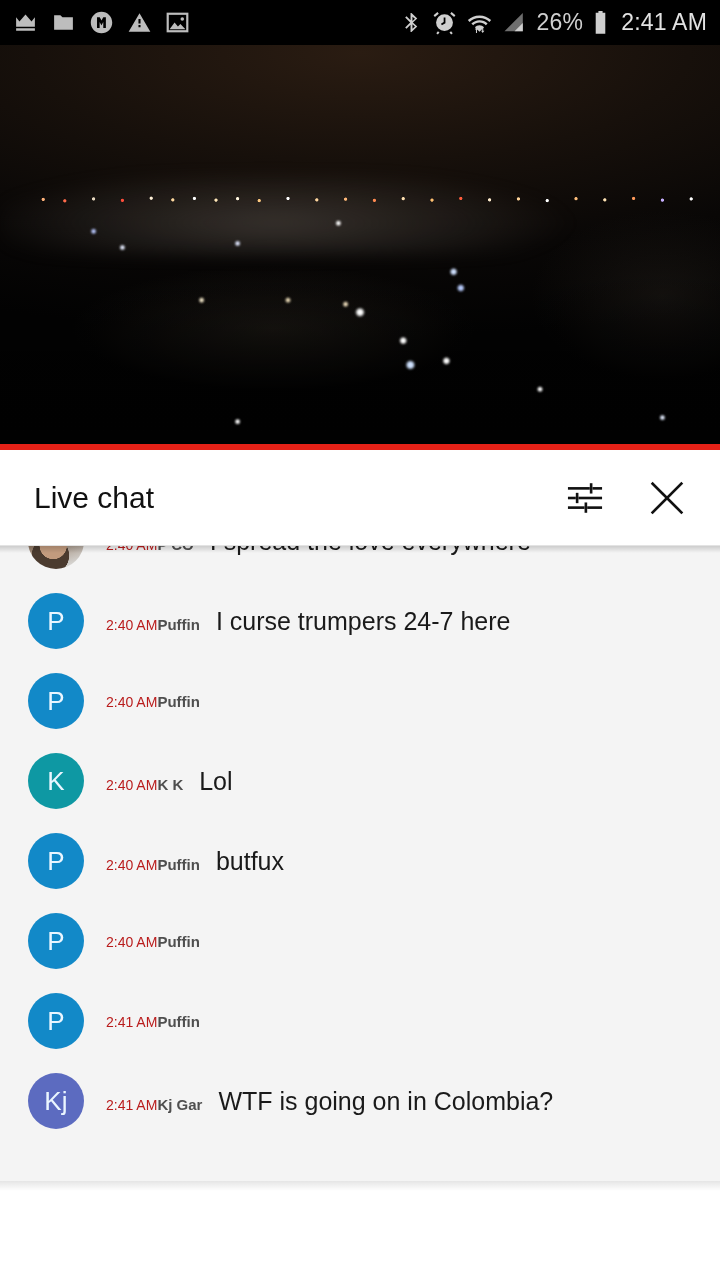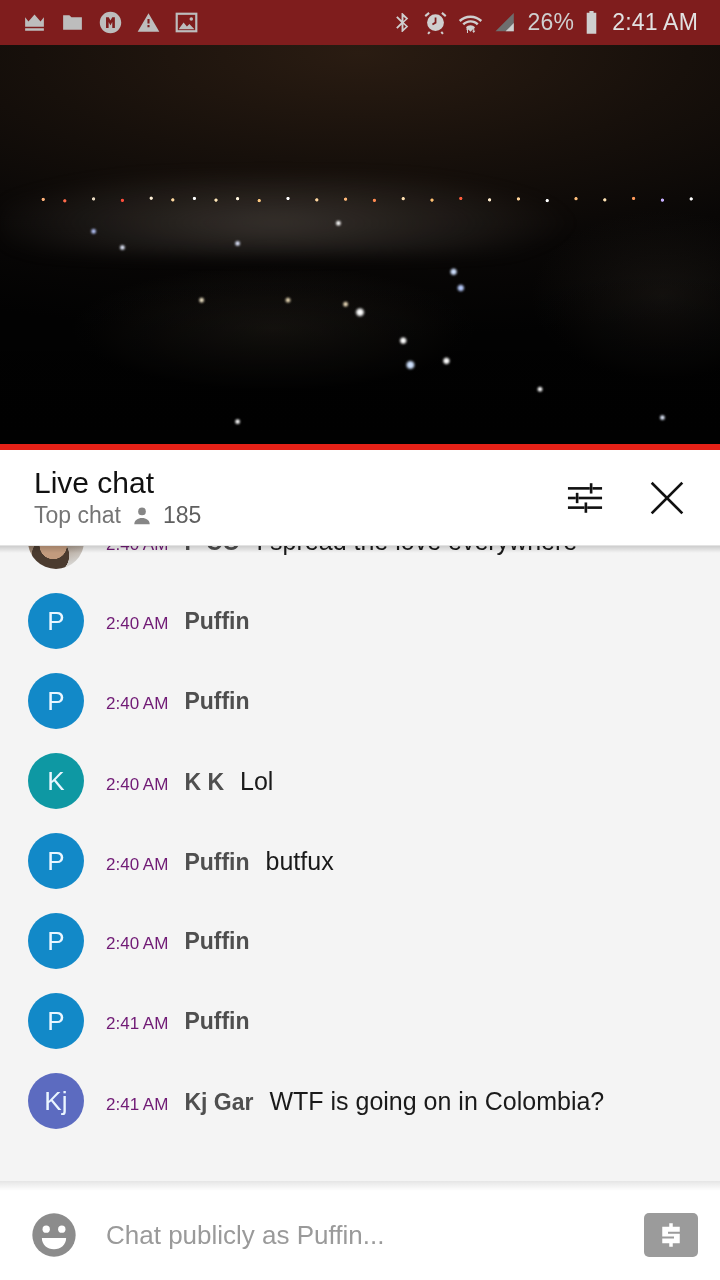--- a/index.html
+++ b/index.html
@@ -5,22 +5,22 @@
   * { margin:0; padding:0; box-sizing:border-box; }
   html, body {
     width:720px; height:1280px;
     font-family:"Liberation Sans", sans-serif;
     background:#ffffff; overflow:hidden;
   }
   #app { position:relative; width:720px; height:1280px; overflow:hidden; }
 
   
   .statusbar {
-    height:45px; background:#7f1d1d; display:flex; align-items:center;
-    padding:0 22px; color:#c8c8c8;gap:23px;
+    height:45px; background:#000000; display:flex; align-items:center;
+    padding:0 13px; color:#c8c8c8;gap:23px;
   }
   .sb-left { display:flex; align-items:center; gap:13px; }
   .sb-right { margin-left:auto; display:flex; align-items:center; gap:9px; }
   .sb-ico { display:block; }
   .sb-pct { font-size:23px; color:#cfcfcf; letter-spacing:.2px; margin-left:2px;}
   .sb-time { font-size:23px; color:#e2e2e2; letter-spacing:.2px; margin-left:3px;}
 
   
   .video { position:relative; width:720px; height:405px; background:#000; overflow:hidden; }
   .sky {
@@ -124,22 +124,22 @@
     color:#eaf6ff; font-size:26px; letter-spacing:.3px;
   }
   .avatar.photo {
     background:
       radial-gradient(circle at 52% 22%, #3a332c 0 26%, rgba(0,0,0,0) 27%),
       radial-gradient(circle at 45% 58%, #c29b7e 0 30%, rgba(0,0,0,0) 31%),
       radial-gradient(circle at 40% 76%, #4b3b2f 0 34%, rgba(0,0,0,0) 35%),
       linear-gradient(160deg,#6a5644 0%, #8a6f58 40%, #e9eef0 100%);
   }
   .msg-body { margin-left:22px; display:flex; align-items:baseline; white-space:nowrap; }
-  .m-time { font-size:17px; color:#701a75; }
-  .m-author { font-size:23px; color:#4f4f4f; font-weight:bold; margin-left:16px; }
+  .m-time { font-size:14px; color:#b91c1c; }
+  .m-author { font-size:15px; color:#4f4f4f; font-weight:bold; }
   .m-text { font-size:25px; color:#1a1a1a; margin-left:16px; }
 
   
   .input-divider {
     height:10px;
     background:linear-gradient(to bottom, rgba(0,0,0,.10), rgba(0,0,0,0));
   }
   .input-bar { height:88px; background:#fff; display:flex; align-items:center; padding:0 22px 0 28px; }
   .emoji-btn { width:52px; height:52px; flex:0 0 52px; cursor:pointer; }
   .chat-input {
@@ -206,28 +206,20 @@
     <div class="glow"></div>
     <div class="skyline"></div>
     <div class="bldg"></div>
     <div class="fglights"></div>
     <div class="progress"></div>
   </div>
 
   <div class="chat-header">
     <div class="ch-titles">
       <div class="ch-title">Live chat</div>
-      <div class="ch-sub">
-        <span class="ch-subtext">Top chat</span>
-        <svg width="22" height="22" viewBox="0 0 24 24" fill="#868686">
-            <circle cx="12" cy="7" r="4.2"></circle>
-            <path d="M3.6 21c0-4.3 3.8-6.8 8.4-6.8s8.4 2.5 8.4 6.8H3.6z"></path>
-          </svg>
-        <span class="ch-count">185</span>
-      </div>
     </div>
     <div class="ch-actions">
       <div class="icon-btn">
         <svg width="42" height="42" viewBox="0 0 24 24" stroke="#111" stroke-width="1.5" fill="none" stroke-linecap="square">
           <line x1="3" y1="6.5" x2="14" y2="6.5"></line>
             <line x1="17" y1="6.5" x2="21" y2="6.5"></line>
             <line x1="15.5" y1="4.3" x2="15.5" y2="8.7"></line>
           <line x1="3" y1="12" x2="6" y2="12"></line>
             <line x1="9" y1="12" x2="21" y2="12"></line>
             <line x1="7.5" y1="9.8" x2="7.5" y2="14.2"></line>
@@ -254,20 +246,21 @@
             <span class="m-time">2:40 AM</span>
             <span class="m-author">P CO</span>
             <span class="m-text">I spread the love everywhere</span>
           </div>
         </div>
         <div class="msg">
           <div class="avatar" style="background: rgb(18, 137, 200);">P</div>
           <div class="msg-body">
             <span class="m-time">2:40 AM</span>
             <span class="m-author">Puffin</span>
+            <span class="m-text">I curse trumpers 24-7 here</span>
           </div>
         </div>
         <div class="msg">
           <div class="avatar" style="background: rgb(18, 137, 200);">P</div>
           <div class="msg-body">
             <span class="m-time">2:40 AM</span>
             <span class="m-author">Puffin</span>
           </div>
         </div>
         <div class="msg">
@@ -305,32 +298,14 @@
           <div class="msg-body">
             <span class="m-time">2:41 AM</span>
             <span class="m-author">Kj Gar</span>
             <span class="m-text">WTF is going on in Colombia?</span>
           </div>
         </div>
       </div>
   </div>
 
   <div class="input-divider"></div>
-  <div class="input-bar">
-    <div class="emoji-btn">
-      <svg width="52" height="52" viewBox="0 0 24 24" fill="#8c8c8c">
-        <circle cx="12" cy="12" r="10"></circle>
-        <circle cx="8.4" cy="9.3" r="1.7" fill="#fff"></circle>
-        <circle cx="15.6" cy="9.3" r="1.7" fill="#fff"></circle>
-        <path d="M6.4 13.4h11.2c0 3.1-2.5 5.2-5.6 5.2s-5.6-2.1-5.6-5.2z" fill="#fff"></path>
-      </svg>
-    </div>
-    <input class="chat-input" type="text" placeholder="Chat publicly as Puffin..." style="">
-    <div class="superchat-btn">
-      <svg width="30" height="30" viewBox="0 0 24 24" fill="#ffffff">
-        <rect x="10.6" y="2.6" width="2.8" height="3.6"></rect>
-        <rect x="10.6" y="17.8" width="2.8" height="3.6"></rect>
-        <path d="M5 5.4h14v3.9H9.6v1.6H19v7.7H5v-3.9h9.4v-1.6H5V5.4z"></path>
-      </svg>
-    </div>
-  </div>
 
 </div>
 
 </body></html>

